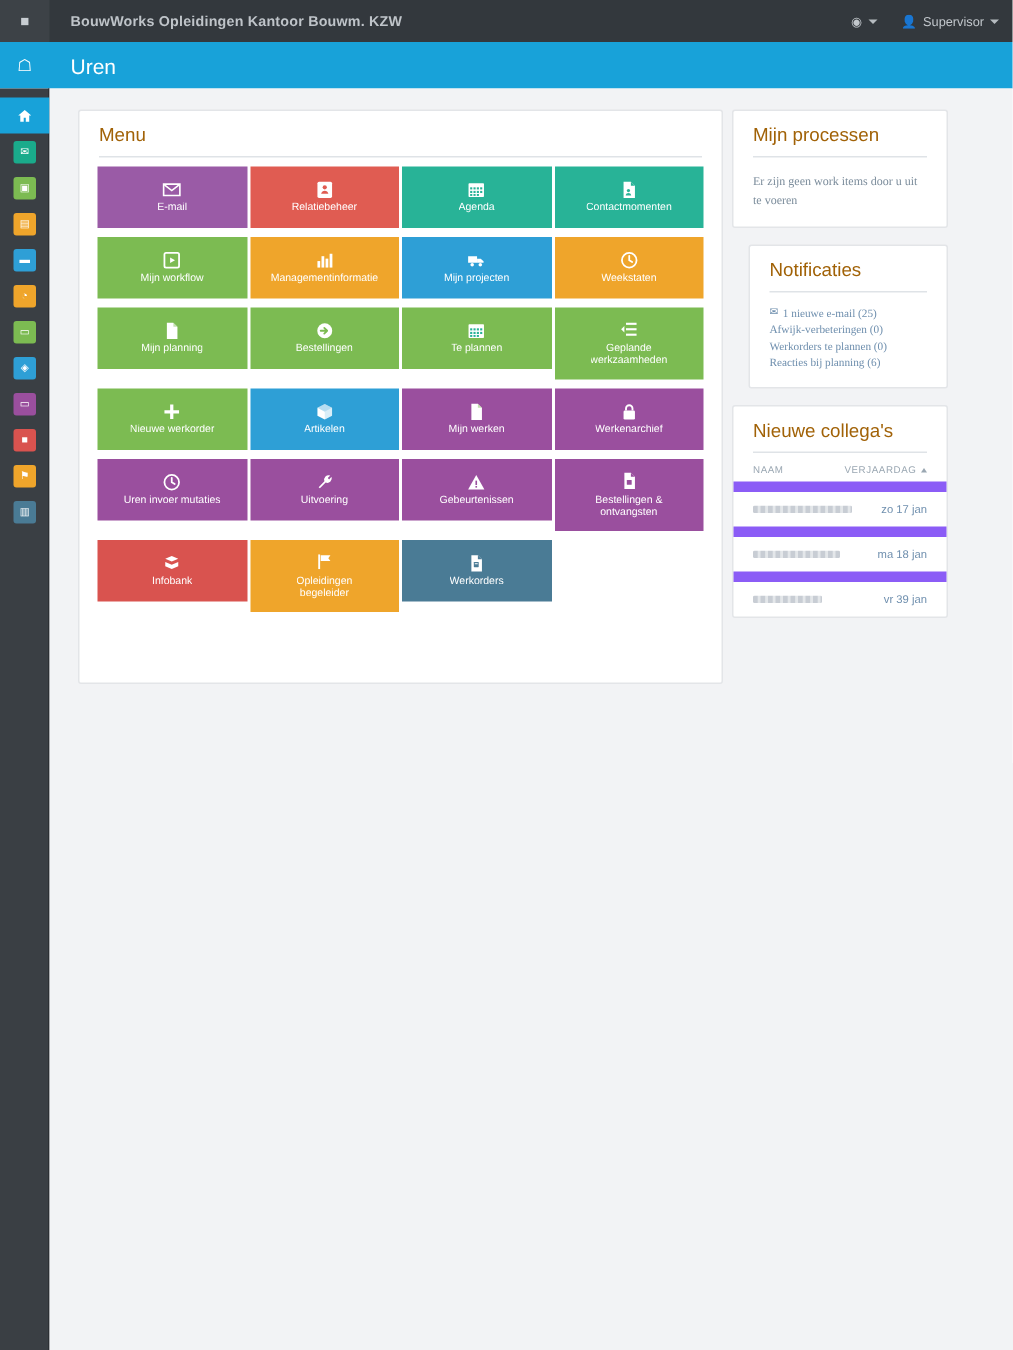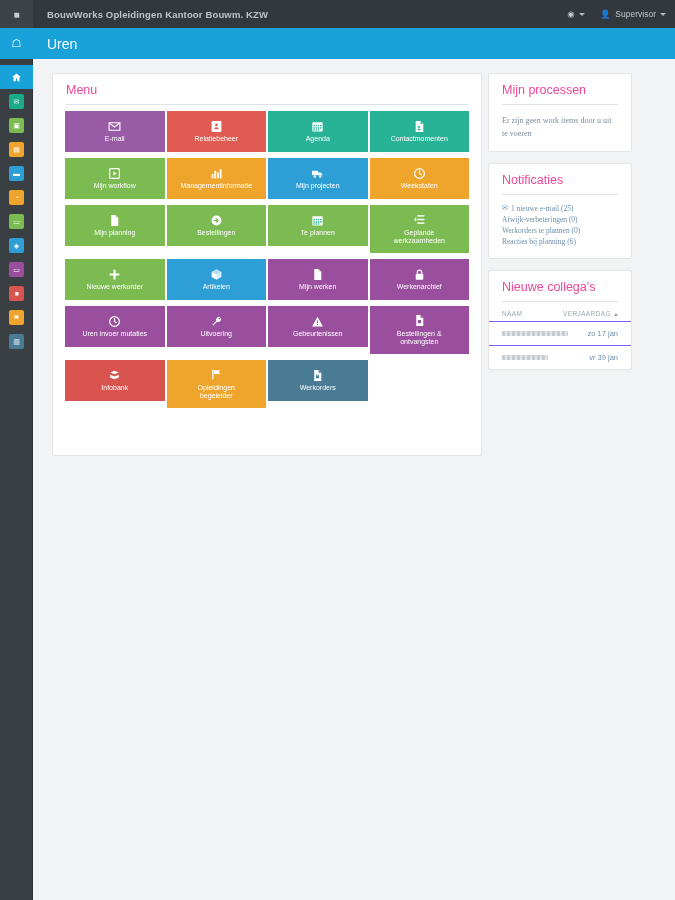--- a/index.html
+++ b/index.html
@@ -88,21 +88,21 @@
     background: #f2f3f5;
   }
 
   
   .panel {
     background: #ffffff;
     border: 1px solid #e3e5e8;
     border-radius: 2px;
   }
   .panel-title {
-    color: #ec4899;
+    color: #a16207;
     font-size: 12.5px;
     font-weight: 400;
     padding: 9px 13px 7px 13px;
   }
   .panel-rule {
     height: 1px; background: #dfe3e7;
     margin: 0 13px 0 13px;
   }
 
   
@@ -158,21 +158,21 @@
 
   
   .bd-head {
     display: flex; justify-content: space-between;
     padding: 8px 13px 4px 13px;
     font-size: 6.5px; color: #9aa7b2; letter-spacing: .4px;
   }
   .bd-row {
     display: flex; justify-content: space-between; align-items: center;
     padding: 7px 13px 7px 13px;
-    border-top: 1px solid #8b5cf6;
+    border-top: 7px solid #8b5cf6;
     font-size: 7.5px; color: #6f8fae;
   }
   .bd-name {
     height: 5px; width: 66px; border-radius: 1px;
     background: linear-gradient(90deg,#c8cdd4 0 3px,#e4e7ea 3px 5px);
     background-size: 5px 100%;
   }
   .bd-name.w2 { width: 58px; }
   .bd-name.w3 { width: 46px; }
   .sort-caret {
@@ -525,21 +525,21 @@
   </div>
 
   <div id="right-col">
 
     <div class="panel" style="margin-bottom:11px;">
       <div class="panel-title">Mijn processen</div>
       <div class="panel-rule"></div>
       <div class="panel-body">Er zijn geen work items door u uit te voeren</div>
     </div>
 
-    <div class="panel" style="margin-bottom:11px;">
+    <div class="panel" style="margin-bottom:11px;margin-left:11px;">
       <div class="panel-title">Notificaties</div>
       <div class="panel-rule"></div>
       <div class="panel-body" id="notif-list" style="padding-top:8px;">
           <div class="notif-line">
             <span class="mail-glyph">✉</span>
             <span>1 nieuwe e-mail (25)</span>
           </div>
           <div class="notif-line">
             <span>Afwijk-verbeteringen (0)</span>
           </div>
@@ -558,20 +558,24 @@
       <div class="bd-head">
         <span>NAAM</span>
         <span><span>VERJAARDAG</span><span class="sort-caret"></span></span>
       </div>
       <div id="bd-rows">
           <div class="bd-row">
             <span class="bd-name"></span>
             <span>zo 17 jan</span>
           </div>
           <div class="bd-row">
+            <span class="bd-name w2"></span>
+            <span>ma 18 jan</span>
+          </div>
+          <div class="bd-row">
             <span class="bd-name w3"></span>
             <span>vr 39 jan</span>
           </div>
         </div>
     </div>
 
   </div>
 </div>
 
 </body></html>

